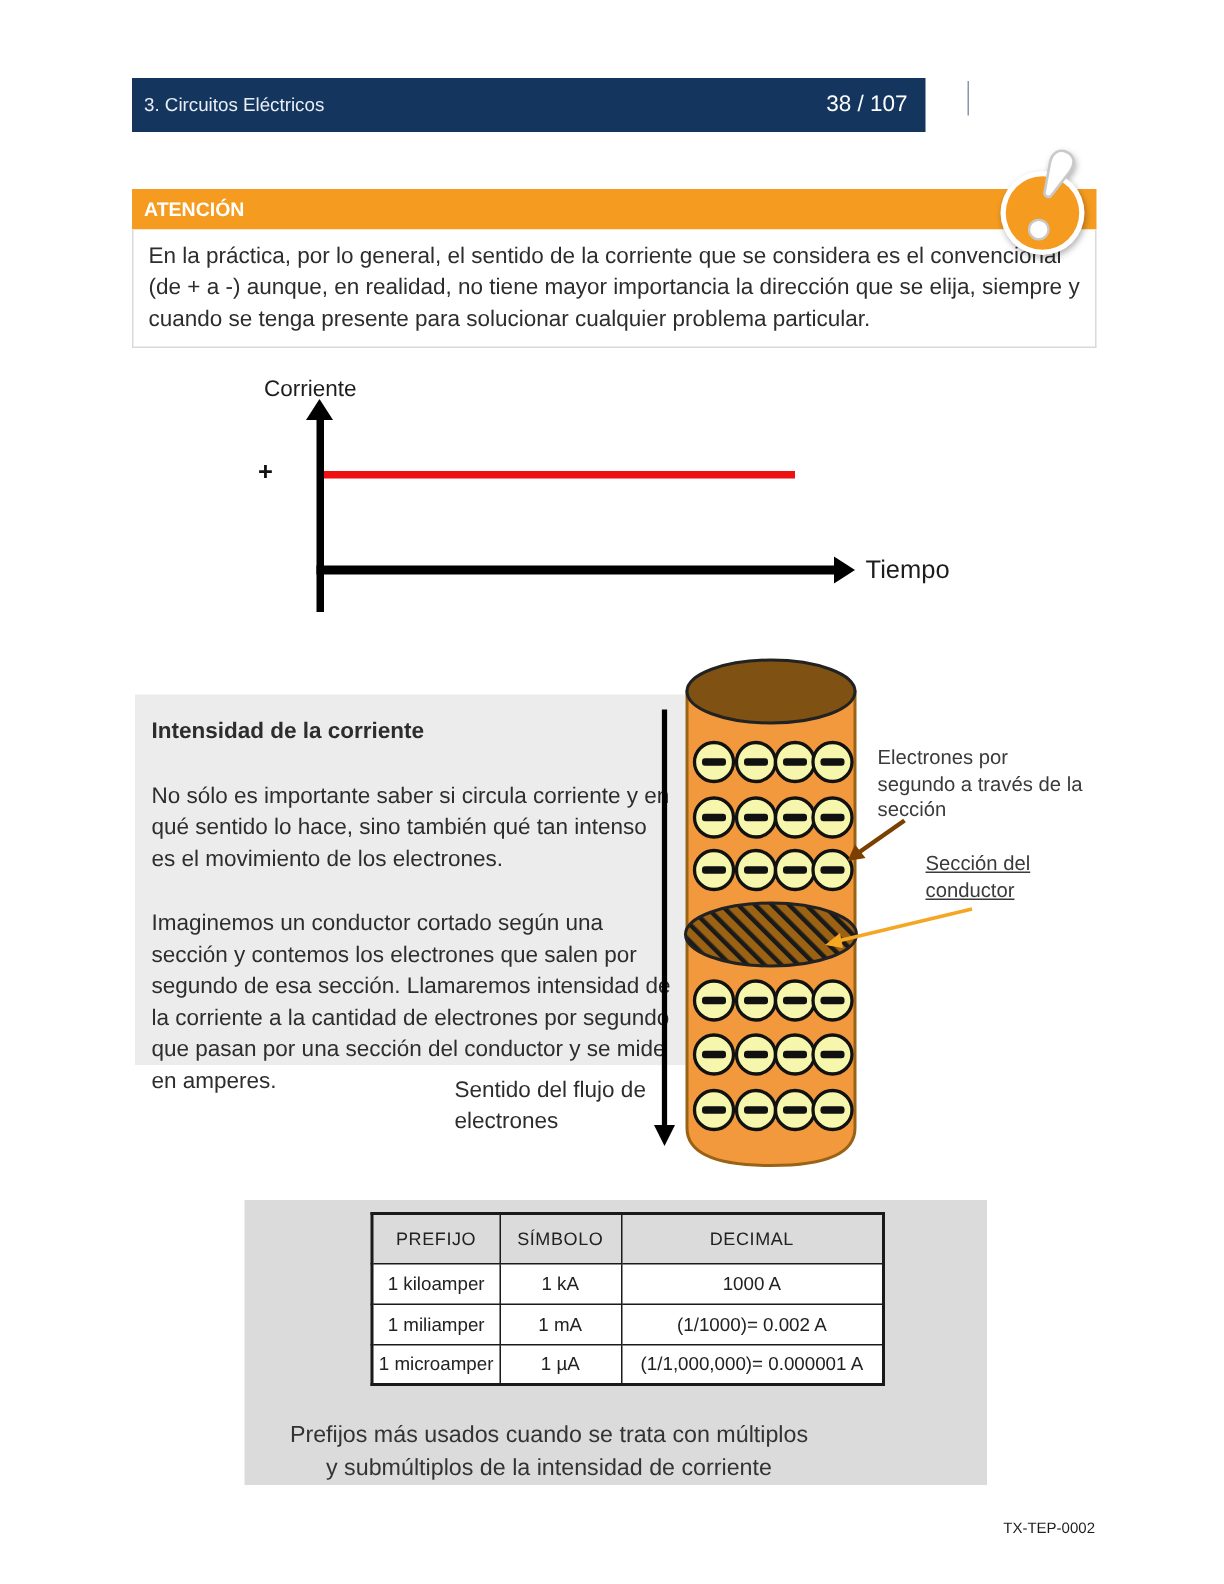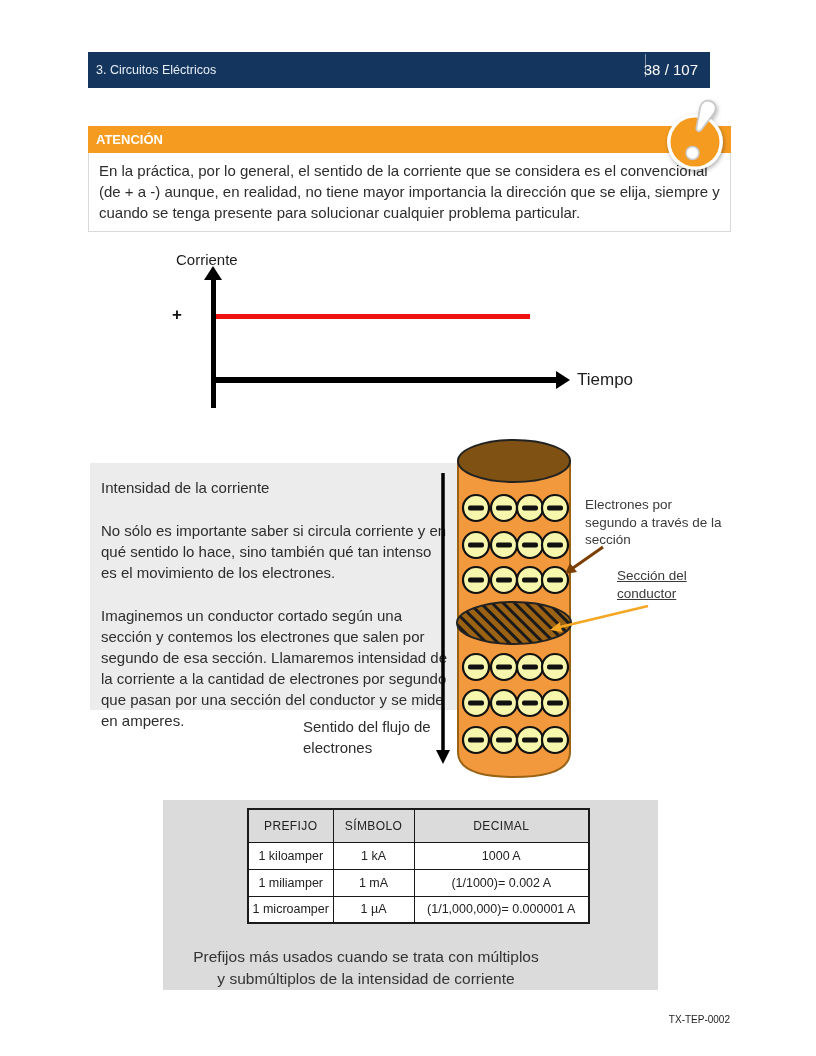--- a/index.html
+++ b/index.html
@@ -5,21 +5,21 @@
   * { margin:0; padding:0; box-sizing:border-box; }
   html,body { background:#fff; }
   .page {
     position:relative; width:816px; height:1056px; background:#ffffff;
     font-family:"Liberation Sans", sans-serif; overflow:hidden; margin:0 auto;
   }
   .dots-light { background-image: radial-gradient(rgba(255,255,255,0.16) 1px, transparent 1.6px); background-size:4px 4px; }
   .dots-dark  { background-image: radial-gradient(rgba(0,0,0,0.05) 1px, transparent 1.6px); background-size:4px 4px; }
 
   
-  .header-bar { position:absolute; left:88px; top:52px; width:622px; height:36px; background:#14365E; }
+  .header-bar { position:absolute; left:88px; top:52px; width:529px; height:36px; background:#14365E; }
   .header-title { position:absolute; left:8px; top:0; line-height:36px; font-size:12.5px; color:#E9EEF5; }
   .header-sep { position:absolute; left:557px; top:2px; width:1px; height:23px; background:#8796AC; }
   .header-page { position:absolute; right:12px; top:0; line-height:36px; font-size:15px; color:#FDFDFD; }
 
   
   .attention-banner { position:absolute; left:88px; top:126px; width:643px; height:27px; background:#F59C20; }
   .attention-label { position:absolute; left:8px; top:0; line-height:27px; font-size:13px; font-weight:bold; color:#fff; }
   .attention-body { position:absolute; left:88px; top:153px; width:643px; height:79px; background:#fff;
     border:1px solid #D9D9D9; border-top:none; padding:7px 10px; font-size:15px; line-height:21px; color:#2D2D2D; }
   .attention-icon { position:absolute; left:666px; top:99px; width:62px; height:76px; }
@@ -33,21 +33,21 @@
   .g-plus   { position:absolute; left:172px; top:305px; font-size:17px; font-weight:bold; color:#111; }
   .g-redline{ position:absolute; left:216px; top:314px; width:314px; height:5px; background:#EE1111; }
   .g-xaxis  { position:absolute; left:211px; top:377px; width:346px; height:6px; background:#000; }
   .g-xarrow { position:absolute; left:556px; top:371px; width:0; height:0;
     border-top:9px solid transparent; border-bottom:9px solid transparent; border-left:14px solid #000; }
   .g-xlabel { position:absolute; left:577px; top:370px; font-size:17px; color:#1d1d1d; }
 
   
   .intensity-box { position:absolute; left:90px; top:463px; width:367px; height:247px; background:#ECECEC;
     padding:14px 9px 0 11px; font-size:15px; line-height:21px; color:#2D2D2D; }
-  .intensity-box h3 { font-size:15px; font-weight:normal; margin:0 0 22px 0; }
+  .intensity-box h3 { font-size:15px; font-weight:bold; margin:0 0 22px 0; }
   .intensity-box p { margin:0 0 22px 0; }
 
   
   .fig-svg { position:absolute; left:430px; top:430px; width:320px; height:360px; }
   .fig-label-electrons { position:absolute; left:585px; top:496px; width:140px; font-size:13.5px; line-height:17.5px; color:#3A3A3A; }
   .fig-label-section   { position:absolute; left:617px; top:567px; width:115px; font-size:13.5px; line-height:17.5px; color:#3A3A3A;text-decoration:underline; }
   .fig-label-flow      { position:absolute; left:303px; top:716px; width:178px; font-size:15px; line-height:21px; color:#2D2D2D; }
 
   
   .table-panel { position:absolute; left:163px; top:800px; width:495px; height:190px; background:#DBDBDB; }

